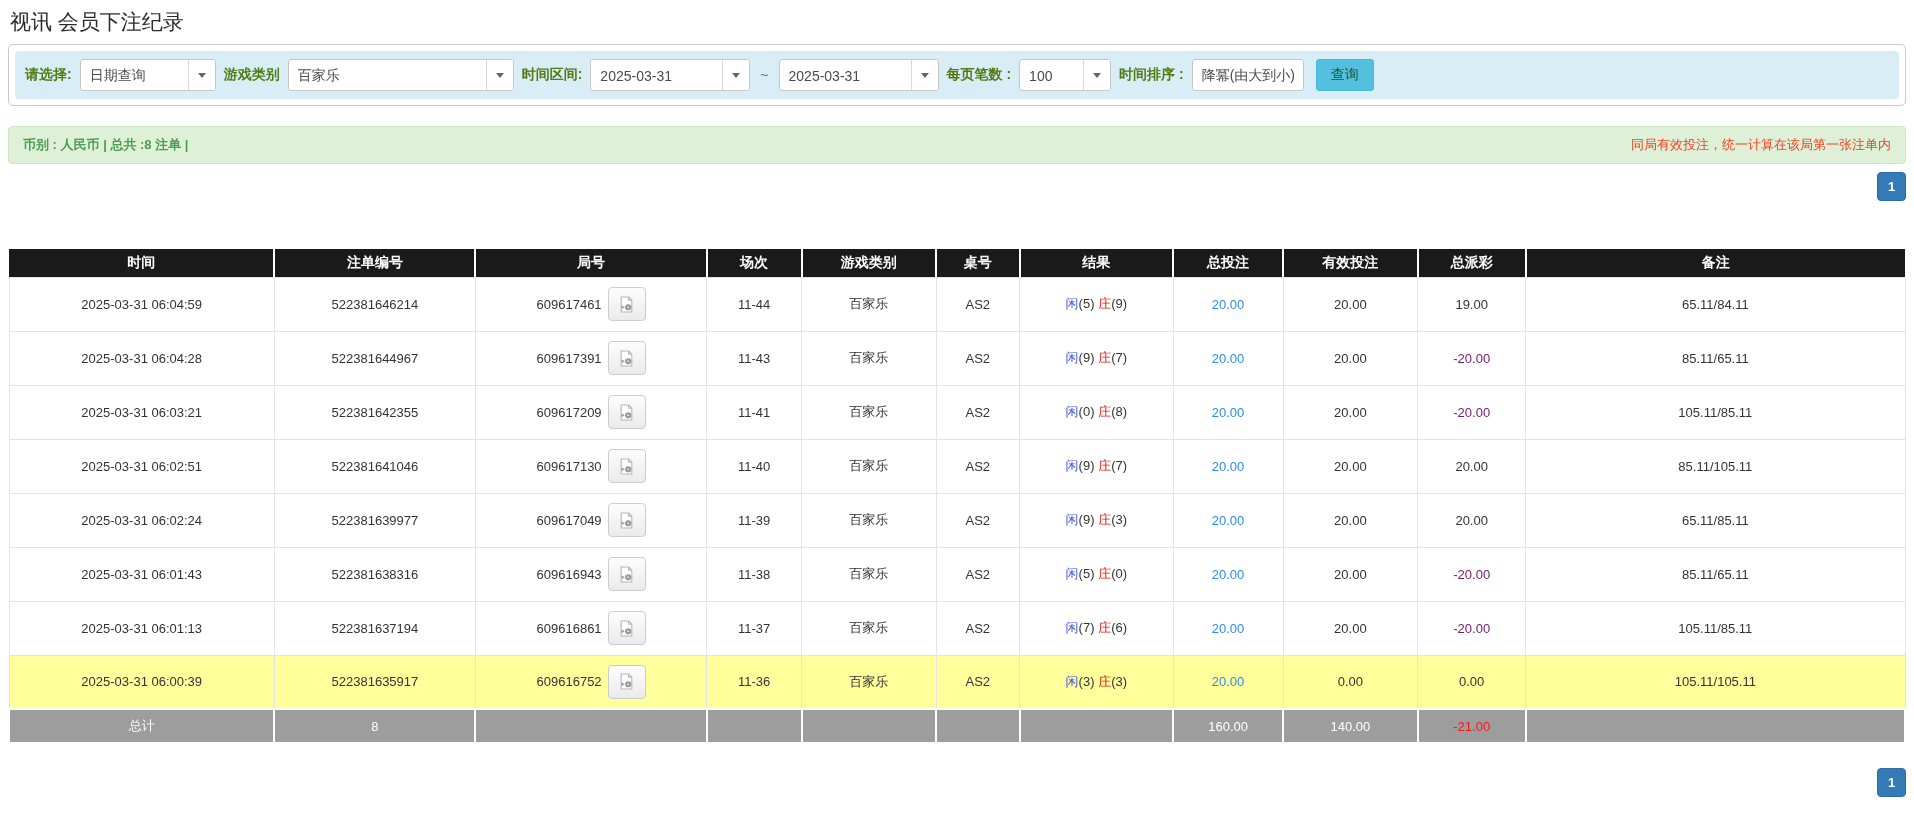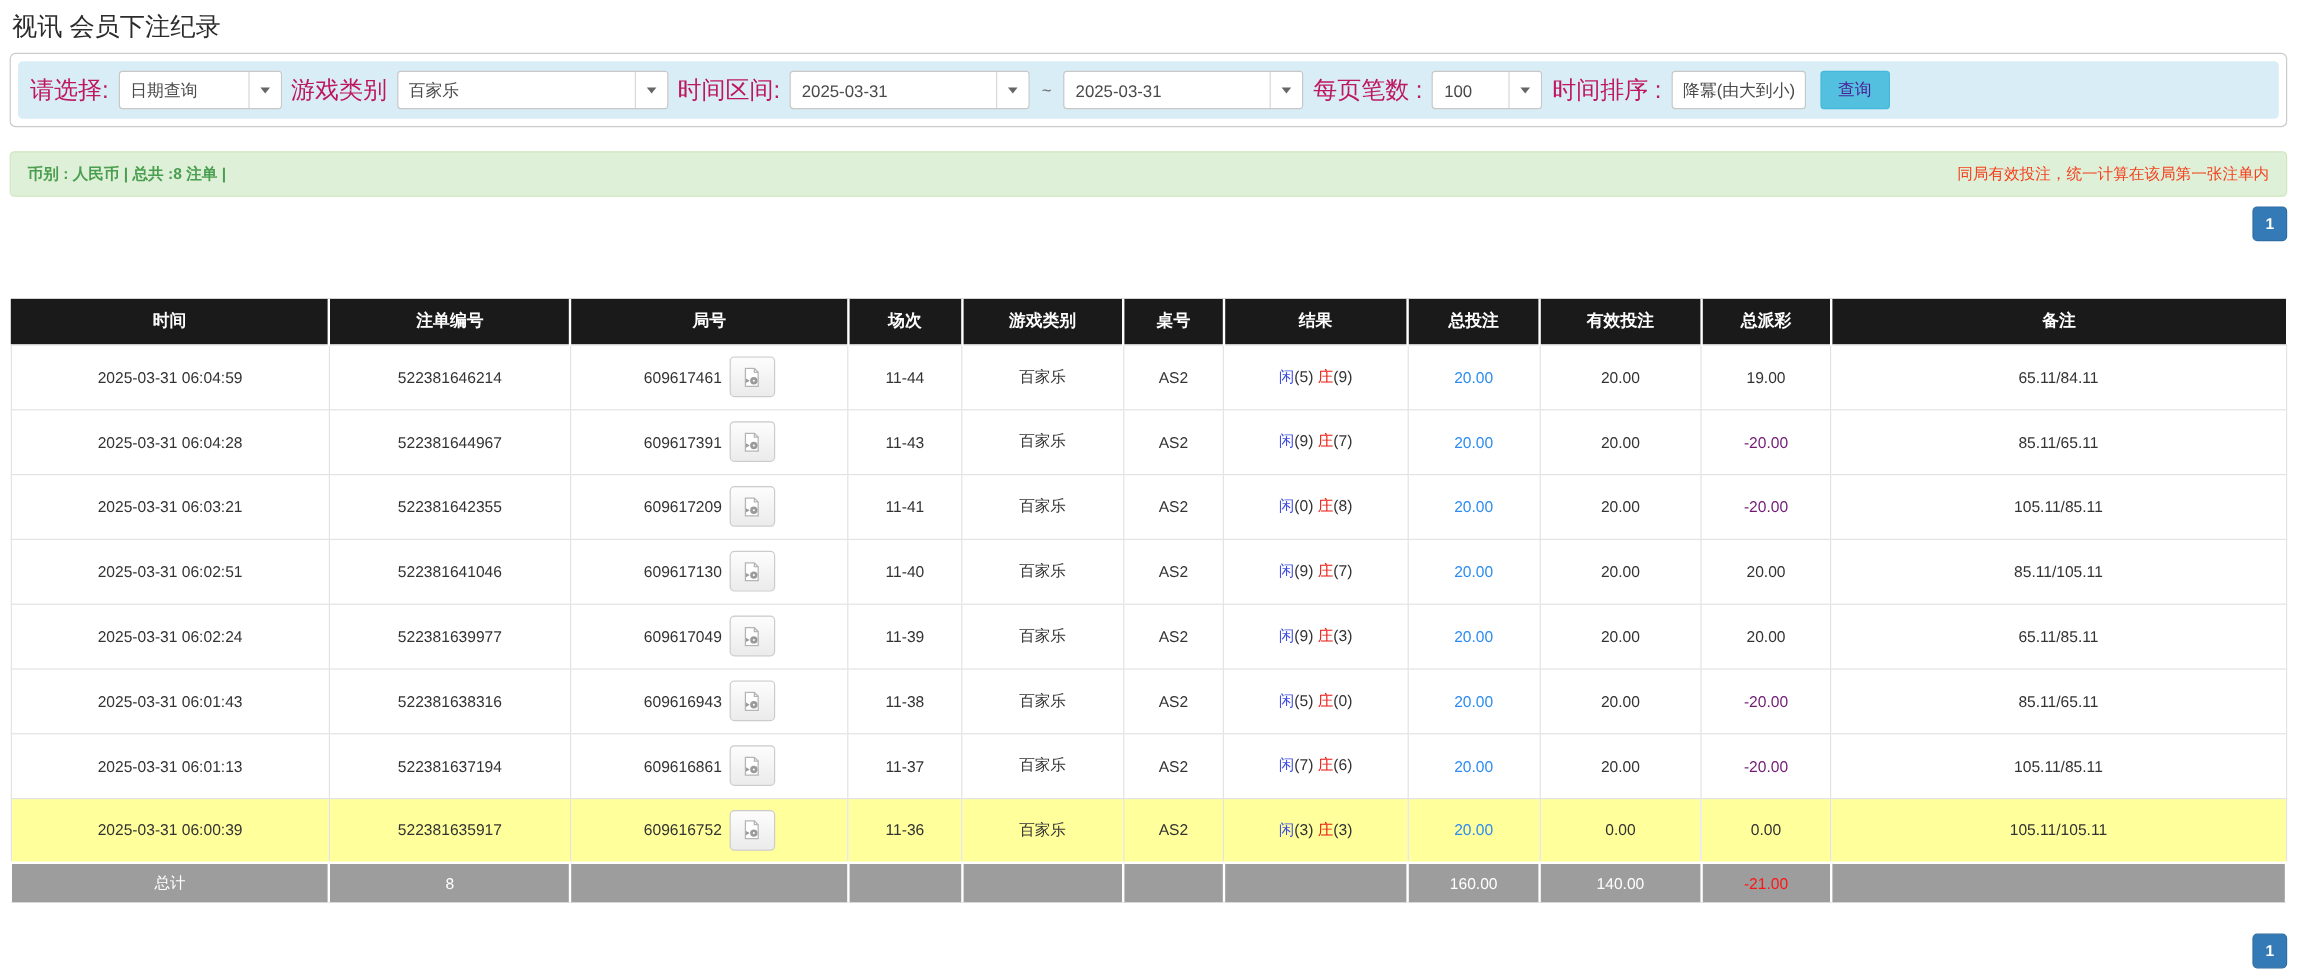--- a/index.html
+++ b/index.html
@@ -10,33 +10,33 @@
   }
   .page { padding:0 8px; }
   .page-title { font-size:21px; font-weight:400; color:#2b2b2b; margin:8px 0 8px 2px; }
 
   
   .filter-outer { border:1px solid #cbcbcb; border-radius:5px; padding:6px; background:#fff; }
   .filter-inner {
     background:#d9edf7; border-radius:4px; padding:8px 10px;
     display:flex; align-items:center; gap:8px;
   }
-  .flabel { color:#be185d; font-weight:normal; font-size:20px; white-space:nowrap; }
+  .flabel { color:#4d7c0f; font-weight:bold; font-size:14px; white-space:nowrap; }
   .combo {
     display:flex; align-items:stretch; background:#fff; border:1px solid #c8c8c8;
     border-radius:3px; height:32px; overflow:hidden;
   }
   .combo-text { padding:16px 9px; font-size:14px; color:#4a4a4a; flex:1; display:flex; align-items:center; white-space:nowrap; }
   .combo-caret { width:27px; border-left:1px solid #d8d8d8; display:flex; align-items:center; justify-content:center; background:#fff; cursor:pointer; }
   .caret-shape { width:0; height:0; border-left:4px solid transparent; border-right:4px solid transparent; border-top:5px solid #666; }
-  .w-qt { width:136px; } .w-game { width:226px; } .w-date { width:200px; }
+  .w-qt { width:136px; } .w-game { width:226px; } .w-date { width:160px; }
   .w-size { width:92px; } .w-sort { width:112px; }
   .tilde { color:#6b6b6b; font-size:14px; padding:0 2px; }
   .search-btn {
-    background:#54c0e0; border:1px solid #46b8da; color:#4c1d95; font-size:14px;
+    background:#54c0e0; border:1px solid #46b8da; color:#14532d; font-size:14px;
     border-radius:3px; height:32px; padding:0 14px; margin-left:4px; cursor:pointer;
     font-family:inherit;
   }
 
   
   .summary-bar {
     margin-top:20px; background:#dff0d8; border:1px solid #d0e6c0; border-radius:4px;
     padding:9px 14px; display:flex; justify-content:space-between; align-items:center; font-size:13px;
   }
   .summary-left { color:#4a9e4f;font-weight:bold; }
@@ -47,21 +47,21 @@
   .pagi-bottom { display:flex; justify-content:flex-end; margin-top:26px; }
   .page-btn {
     min-width:29px; height:29px; background:#337ab7; border:1px solid #2e6da4;
     border-radius:4px; color:#fff; font-size:13px; font-weight:bold; cursor:pointer;
     font-family:inherit;
   }
 
   
   table.records { width:100%; border-collapse:collapse; margin-top:48px; font-size:13px; table-layout:fixed; }
   thead th {
-    background:#1a1a1a; color:#fff; font-weight:bold; font-size:14px; height:38px;
+    background:#1a1a1a; color:#fff; font-weight:bold; font-size:14px; height:28px;
     border-left:2px solid #fff; text-align:center;
   }
   thead th:first-child { border-left:none; }
   tbody td {
     background:#fff; border:1px solid #e3e3e3; height:54px; text-align:center;
     color:#333; overflow:hidden; white-space:nowrap;
   }
   tbody tr.highlight td { background:#ffff9c; }
   a.link { color:#2d8cf0; text-decoration:none; cursor:pointer; }
   .player { color:#4150e0; }

